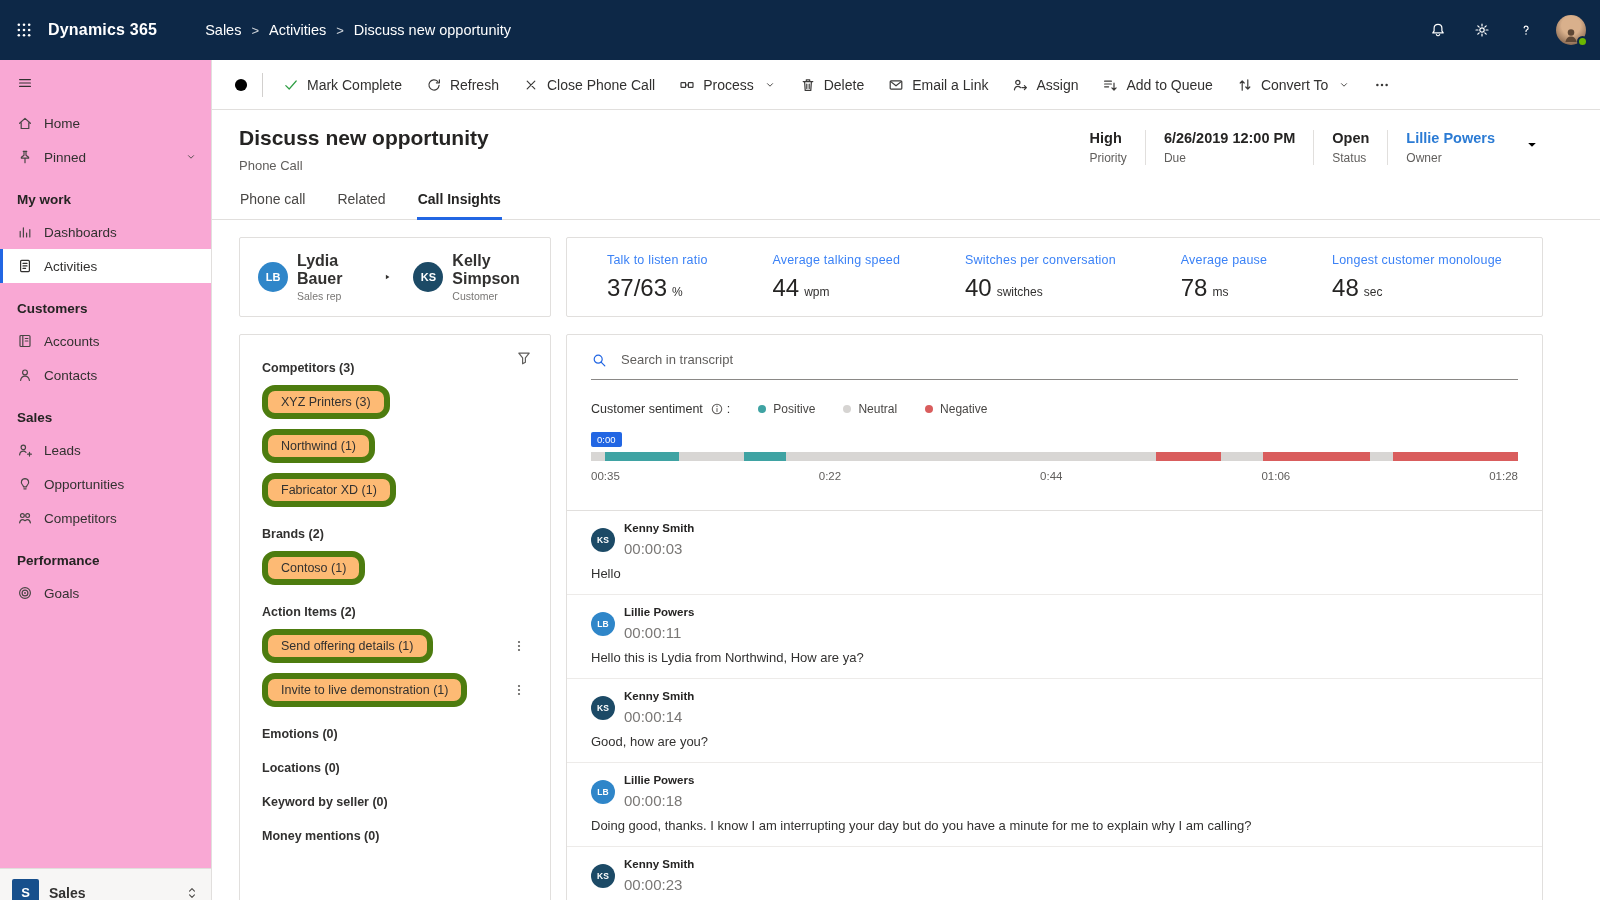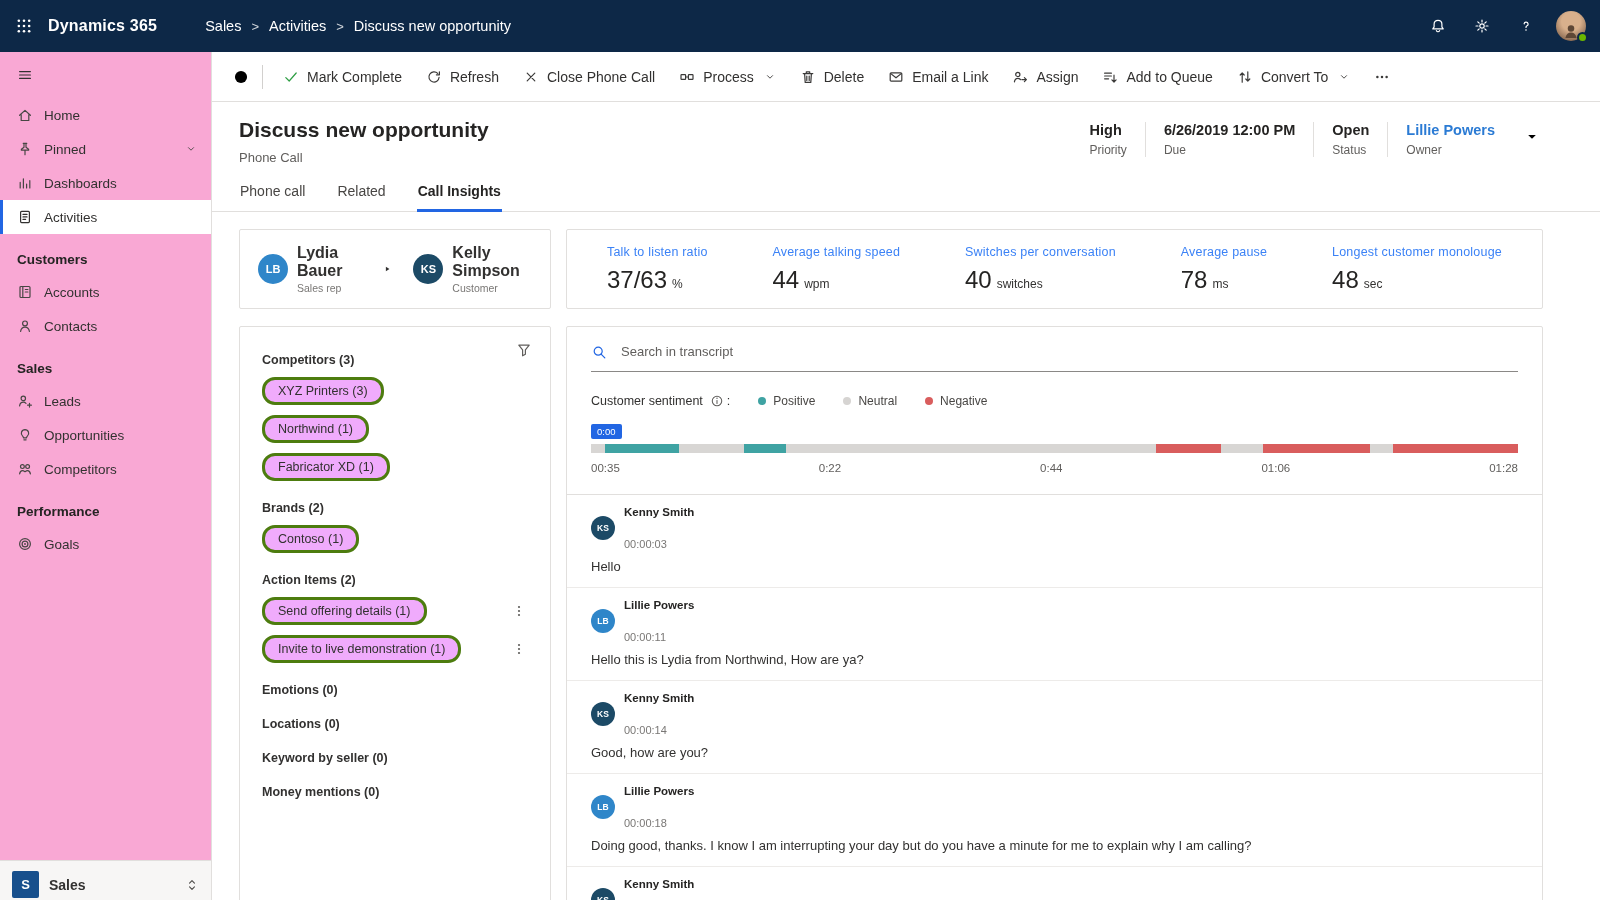--- a/index.html
+++ b/index.html
@@ -10,21 +10,21 @@
   *{box-sizing:border-box}
   html,body{margin:0;padding:0}
   body{width:1600px;height:900px;overflow:hidden;background:#fff;color:#323130;
        font-family:"Liberation Sans",sans-serif;font-size:13px}
   .ic{width:16px;height:16px;display:block;fill:none;stroke:currentColor;stroke-width:1.2;
       stroke-linecap:round;stroke-linejoin:round}
   .ic12{width:12px;height:12px}.ic10{width:10px;height:10px}.ic14{width:14px;height:14px}.ic18{width:18px;height:18px}
   button{font-family:inherit}
 
   
-  .topbar{height:52px;background:var(--topbar-bg);display:flex;align-items:center;color:#fff}
+  .topbar{height:60px;background:var(--topbar-bg);display:flex;align-items:center;color:#fff}
   .tb-waffle{width:48px;height:44px;display:flex;align-items:center;justify-content:center;background:none;border:none;color:#fff;cursor:pointer}
   .tb-brand{font-size:16px;font-weight:700;letter-spacing:.2px;margin-right:48px;white-space:nowrap}
   .tb-crumbs{display:flex;align-items:center;gap:10px;font-size:14.5px}
   .tb-sep{opacity:.8;font-size:13px}
   .tb-right{margin-left:auto;display:flex;align-items:center}
   .tb-iconbtn{width:44px;height:44px;display:flex;align-items:center;justify-content:center;background:none;border:none;color:#fff;cursor:pointer}
   .tb-avatar{width:30px;height:30px;border-radius:50%;border:none;cursor:pointer;position:relative;margin:0 14px 0 8px;
              background:radial-gradient(circle at 50% 35%,#d9b08c 0 38%,#8a6a52 80%);display:flex;align-items:flex-end;justify-content:center;overflow:visible;padding:0}
   .tb-avatar .ic{color:#5e4736;width:20px;height:20px}
   .tb-presence{position:absolute;right:-2px;bottom:-2px;width:11px;height:11px;border-radius:50%;
@@ -98,53 +98,53 @@
   .kpi-label{font-size:12.5px;color:#3b82f6;letter-spacing:.2px;white-space:nowrap}
   .kpi-valrow{margin-top:7px;display:flex;align-items:baseline;gap:5px}
   .kpi-value{font-size:24px;color:#252423}
   .kpi-unit{font-size:12px;color:#323130}
 
   
   .insights{position:relative;padding:6px 22px 18px}
   .filter-btn{position:absolute;top:14px;right:12px;color:#605e5c;background:none;border:none;cursor:pointer}
   .ig-title{font-size:12.5px;font-weight:700;margin-top:20px}
   .pill-row{display:flex;align-items:center;justify-content:space-between;margin-top:10px}
-  .pill{border:3px solid #4d7c0f;border-radius:13px;padding:4px 13px;font-size:12.5px;color:#323130;background:#f0abfc;
+  .pill{border:6px solid #4d7c0f;border-radius:13px;padding:4px 13px;font-size:12.5px;color:#323130;background:#fdba74;
         cursor:pointer;white-space:nowrap}
   .kebab-btn{color:#605e5c;background:none;border:none;cursor:pointer;padding:2px}
   .ig-empty{font-size:12.5px;font-weight:700;margin-top:20px}
 
   
   .transcript{display:flex;flex-direction:column}
   .ts-search{margin:16px 24px 0;display:flex;align-items:center;gap:12px;border-bottom:1px solid #8a8886;padding-bottom:11px}
   .ts-search .ic{color:var(--accent)}
   .ts-input{border:none;outline:none;flex:1;font-size:13px;color:#323130;font-family:inherit}
   .ts-input::placeholder{color:#605e5c}
   .ts-sent{margin:22px 24px 0;display:flex;align-items:center;font-size:12.5px;color:#323130}
   .sent-label{font-weight:400}
   .info-btn{color:#605e5c;background:none;border:none;cursor:pointer;padding:0;margin:0 3px 0 7px;display:flex}
   .legend{display:flex;align-items:center;gap:28px;margin-left:28px}
   .lg{display:flex;align-items:center;gap:7px;font-size:12px;color:#484644}
   .lg-dot{width:8px;height:8px;border-radius:50%}
   .dot-positive{background:var(--positive)} .dot-neutral{background:var(--neutral)} .dot-negative{background:var(--negative)}
-  .ts-timeline{margin:36px 24px 0;position:relative}
+  .ts-timeline{margin:36px 24px 8px;position:relative}
   .tl-marker{position:absolute;top:-20px;left:0;background:var(--accent);color:#fff;font-size:9.5px;
              padding:2px 6px;border-radius:2px}
   .tl-bar{height:9px;width:100%;display:flex;background:var(--neutral)}
   .seg{height:100%}
   .seg-positive{background:var(--positive)} .seg-negative{background:var(--negative)} .seg-neutral_track{background:#d8d6d4}
   .tl-ticks{display:flex;justify-content:space-between;font-size:11.5px;color:#605e5c;margin-top:9px}
   .ts-divider{border-top:1px solid #e1dfdd;margin-top:20px}
   .msgs{flex:1;min-height:0;overflow:hidden}
   .msg{padding:11px 24px 13px;border-bottom:1px solid #edebe9}
   .msg-head{display:flex;align-items:center;gap:9px}
   .msg-av{width:24px;height:24px;border-radius:50%;color:#fff;font-size:8.5px;font-weight:700;
           display:flex;align-items:center;justify-content:center;flex:none}
   .msg-name{font-size:11.5px;font-weight:700;color:#252423}
-  .msg-time{font-size:11px;color:#797775;margin-top:20px}
+  .msg-time{font-size:15px;color:#797775;margin-top:6px}
   .msg-text{font-size:13px;color:#323130;margin-top:9px}
 </style>
 </head>
 <body>
 
 <svg width="0" height="0" style="position:absolute" aria-hidden="true">
   <defs>
     <symbol id="i-waffle" viewBox="0 0 16 16">
       <circle cx="3.4" cy="3.4" r="1.15" fill="currentColor" stroke="none"></circle>
         <circle cx="8" cy="3.4" r="1.15" fill="currentColor" stroke="none"></circle>
@@ -345,20 +345,21 @@
     <div class="sb-item">
       <svg class="ic">
           <use href="#i-pin"></use>
         </svg>
       <span>Pinned</span>
       <svg class="ic ic12 sb-chev">
           <use href="#i-chev"></use>
         </svg>
     </div>
 
+    <div class="sb-sec">My work</div>
     <div class="sb-item">
       <svg class="ic">
           <use href="#i-dashboard"></use>
         </svg>
       <span>Dashboards</span>
     </div>
     <div class="sb-item sel">
       <svg class="ic">
           <use href="#i-activity"></use>
         </svg>

